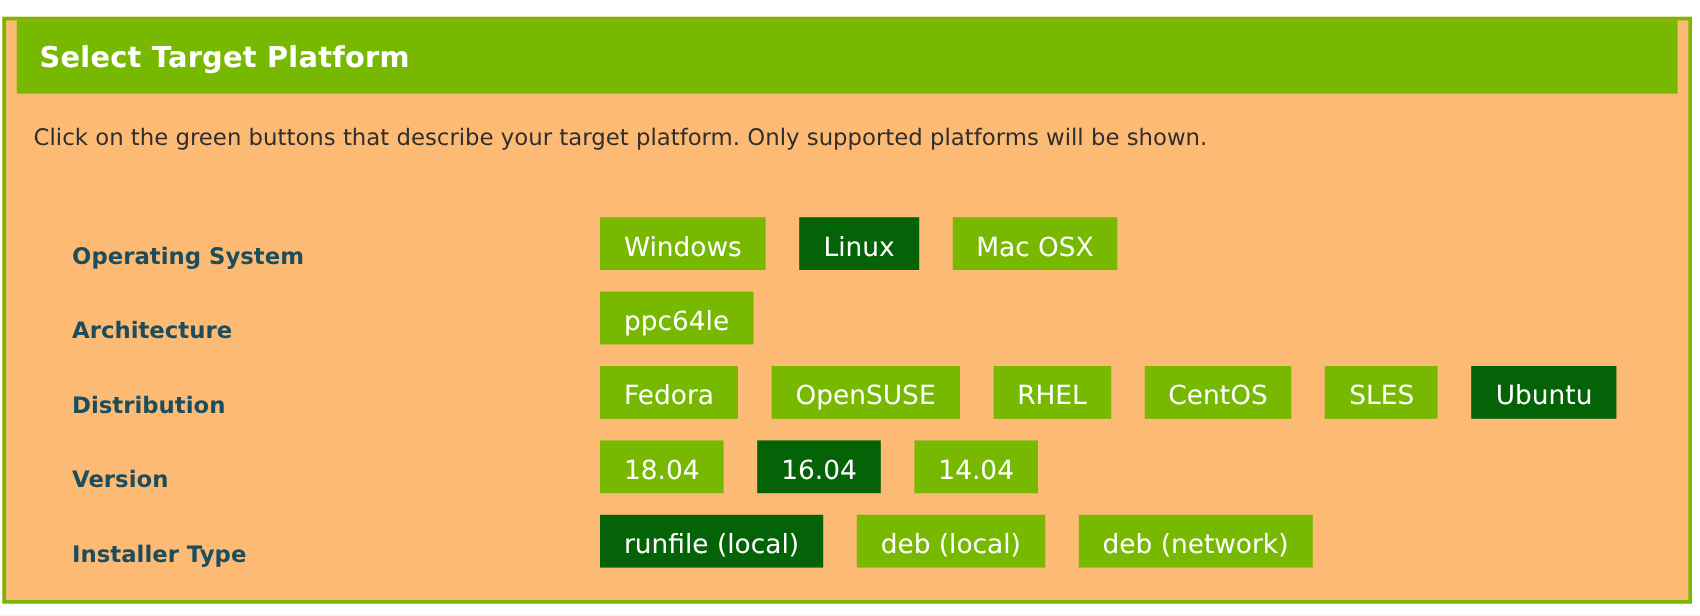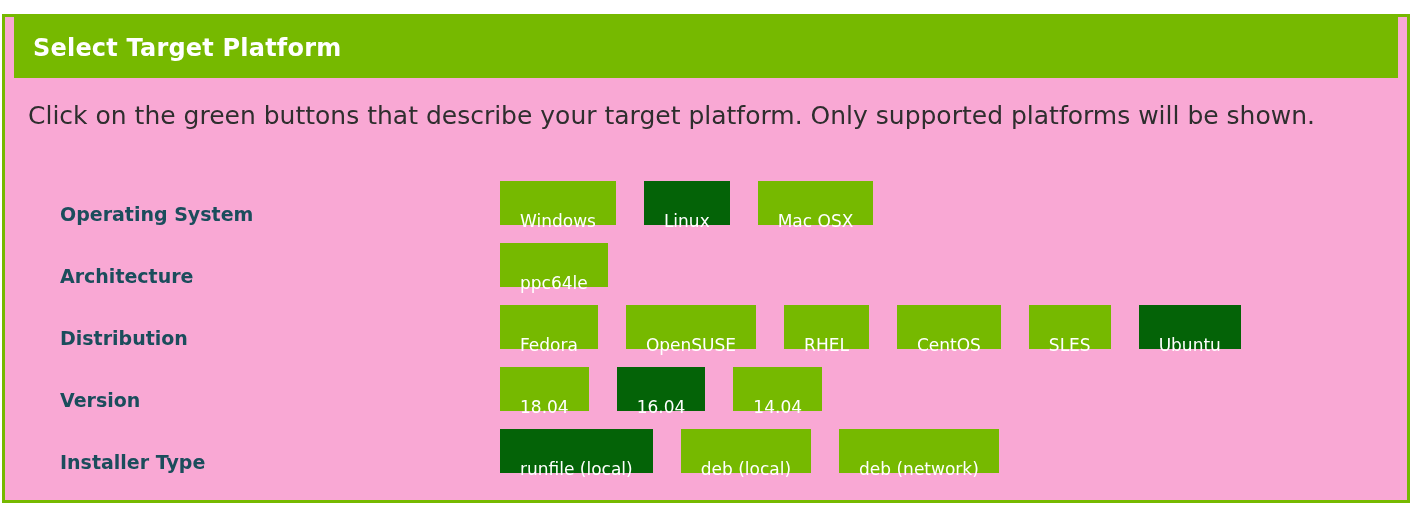--- a/index.html
+++ b/index.html
@@ -7,39 +7,39 @@
     width: 1417px; height: 513px;
     background: #ffffff;
     font-family: "DejaVu Sans", "Liberation Sans", sans-serif;
     overflow: hidden;
   }
   .platform-box {
     position: absolute;
     left: 2px; top: 14px;
     width: 1408px; height: 489px;
     border: 3px solid #76b900;
-    background: #f9a8d4;
+    background: #fdba74;
   }
   .header-bar {
     margin: 0 9px;
     height: 61px;
     background: #76b900;
     display: flex;
     align-items: center;
     padding-left: 19px;
   }
   .header-bar h2 {
     color: #ffffff;
     font-size: 24px;
     font-weight: bold;
     letter-spacing: 0.2px;
   }
   .instruction {
     margin: 26px 0 0 23px;
-    font-size: 25px;
+    font-size: 19px;
     color: #2e2e2e;
     line-height: 23px;
   }
   .rows {
     margin-top: 54px;
   }
   .row {
     display: flex;
     align-items: flex-end;
     height: 44px;
@@ -53,25 +53,25 @@
     font-weight: bold;
     color: #1b4d5c;
   }
   .opts {
     display: flex;
     align-items: center;
   }
   .opt-btn {
     height: 44px;
     line-height: 44px;
-    padding: 18px 20px;
+    padding: 4px 20px;
     margin-right: 28px;
     background: #76b900;
     color: #ffffff;
-    font-size: 17px;
+    font-size: 22px;
     font-family: "DejaVu Sans", "Liberation Sans", sans-serif;
     border: none;
     cursor: pointer;
     white-space: nowrap;
   }
   .opt-btn.selected {
     background: #046307;
   }
 </style>
 </head>

